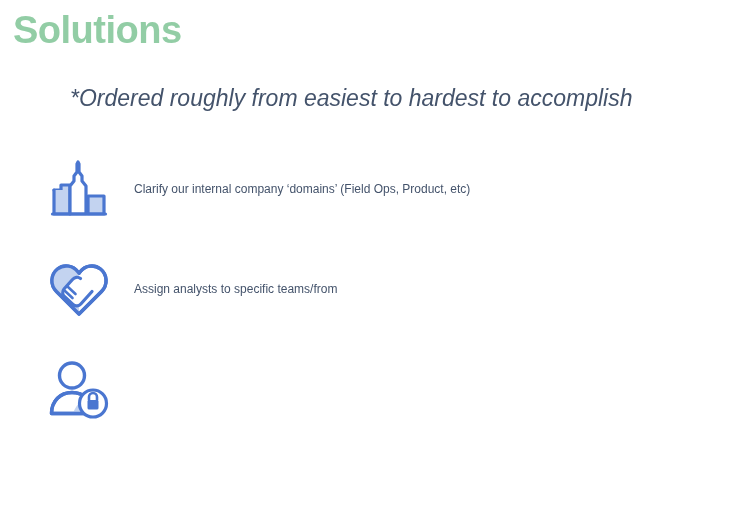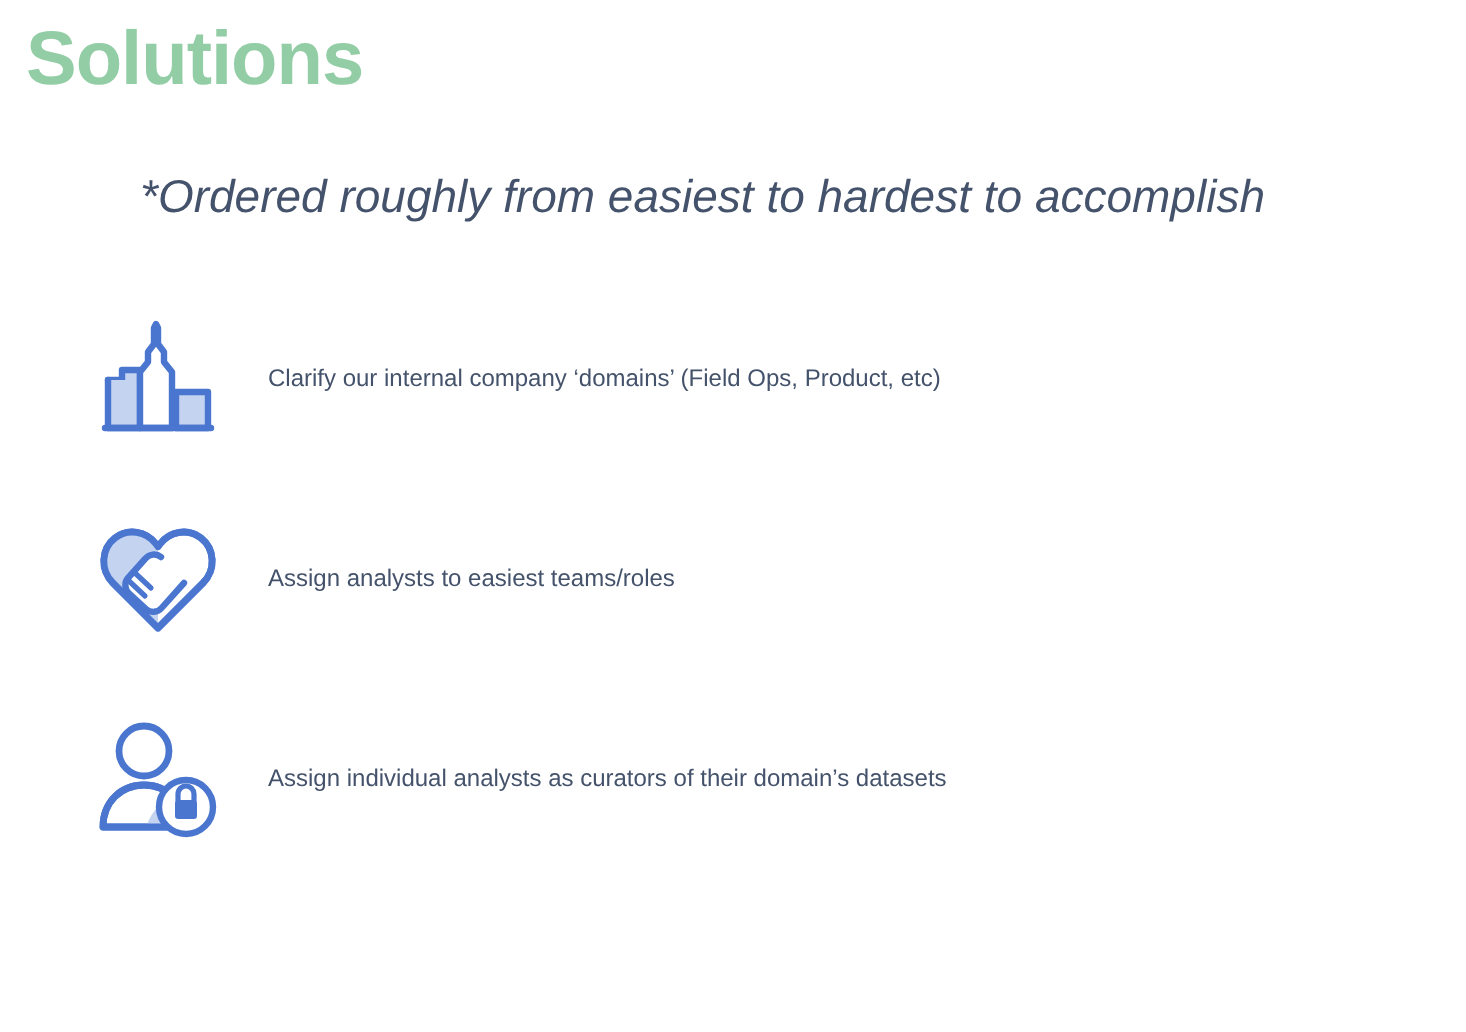--- a/index.html
+++ b/index.html
@@ -120,21 +120,21 @@
           <path d="M31.5 16.5 C29 14.5 25.5 15 23.5 17.5 L15 27 C13 29.3 13.3 32.8 15.6 34.8
                    L24 42.5 C26.3 44.6 29.8 44.3 31.8 42 L43 29.5" fill="#ffffff" stroke="#4a76d0" stroke-width="3.2" stroke-linejoin="round" stroke-linecap="round"></path>
 
           <g stroke="#4a76d0" stroke-width="2.6" stroke-linecap="round" fill="none">
             <path d="M18.5 24.5 L26.5 32"></path>
             <path d="M15.5 28.5 L23.5 36"></path>
             <path d="M13.5 33 L20.5 39.5"></path>
           </g>
         </svg>
       </span>
-      <span class="item-label">Assign analysts to easiest teams/roles</span>
+      <span class="item-label">Assign analysts to specific teams/from</span>
     </div>
 
 
     <div class="item-row">
       <span class="item-icon">
         <svg width="60" height="58" viewBox="0 0 60 58" aria-hidden="true">
 
           <circle cx="23" cy="14.5" r="12.5" fill="#ffffff" stroke="#4a76d0" stroke-width="3.4"></circle>
 
           <path d="M2.5 52.5 C2.5 40 11.5 31.5 23 31.5 C34.5 31.5 43.5 40 43.5 52.5 Z" fill="#ffffff" stroke="#4a76d0" stroke-width="3.4" stroke-linejoin="round"></path>
@@ -142,17 +142,16 @@
           <path d="M24 52.5 C27 44 33 37.5 41 34.8 C43 40 43.5 46.5 43.5 52.5 Z" fill="#c3d3f0"></path>
           <path d="M2.5 52.5 C2.5 40 11.5 31.5 23 31.5 C34.5 31.5 43.5 40 43.5 52.5 Z" fill="none" stroke="#4a76d0" stroke-width="3.4" stroke-linejoin="round"></path>
 
           <circle cx="44" cy="42.5" r="13.5" fill="#ffffff" stroke="#4a76d0" stroke-width="3.2"></circle>
 
           <path d="M40 39 v-3 a4 4 0 0 1 8 0 v3" fill="none" stroke="#4a76d0" stroke-width="2.6" stroke-linecap="round"></path>
 
           <rect x="38.5" y="39" width="11" height="9.5" rx="1.6" fill="#4a76d0"></rect>
         </svg>
       </span>
-      <span class="item-label">Assign individual analysts as curators of their domain’s datasets</span>
     </div>
 
   </div>
 </div>
 
 </body></html>

